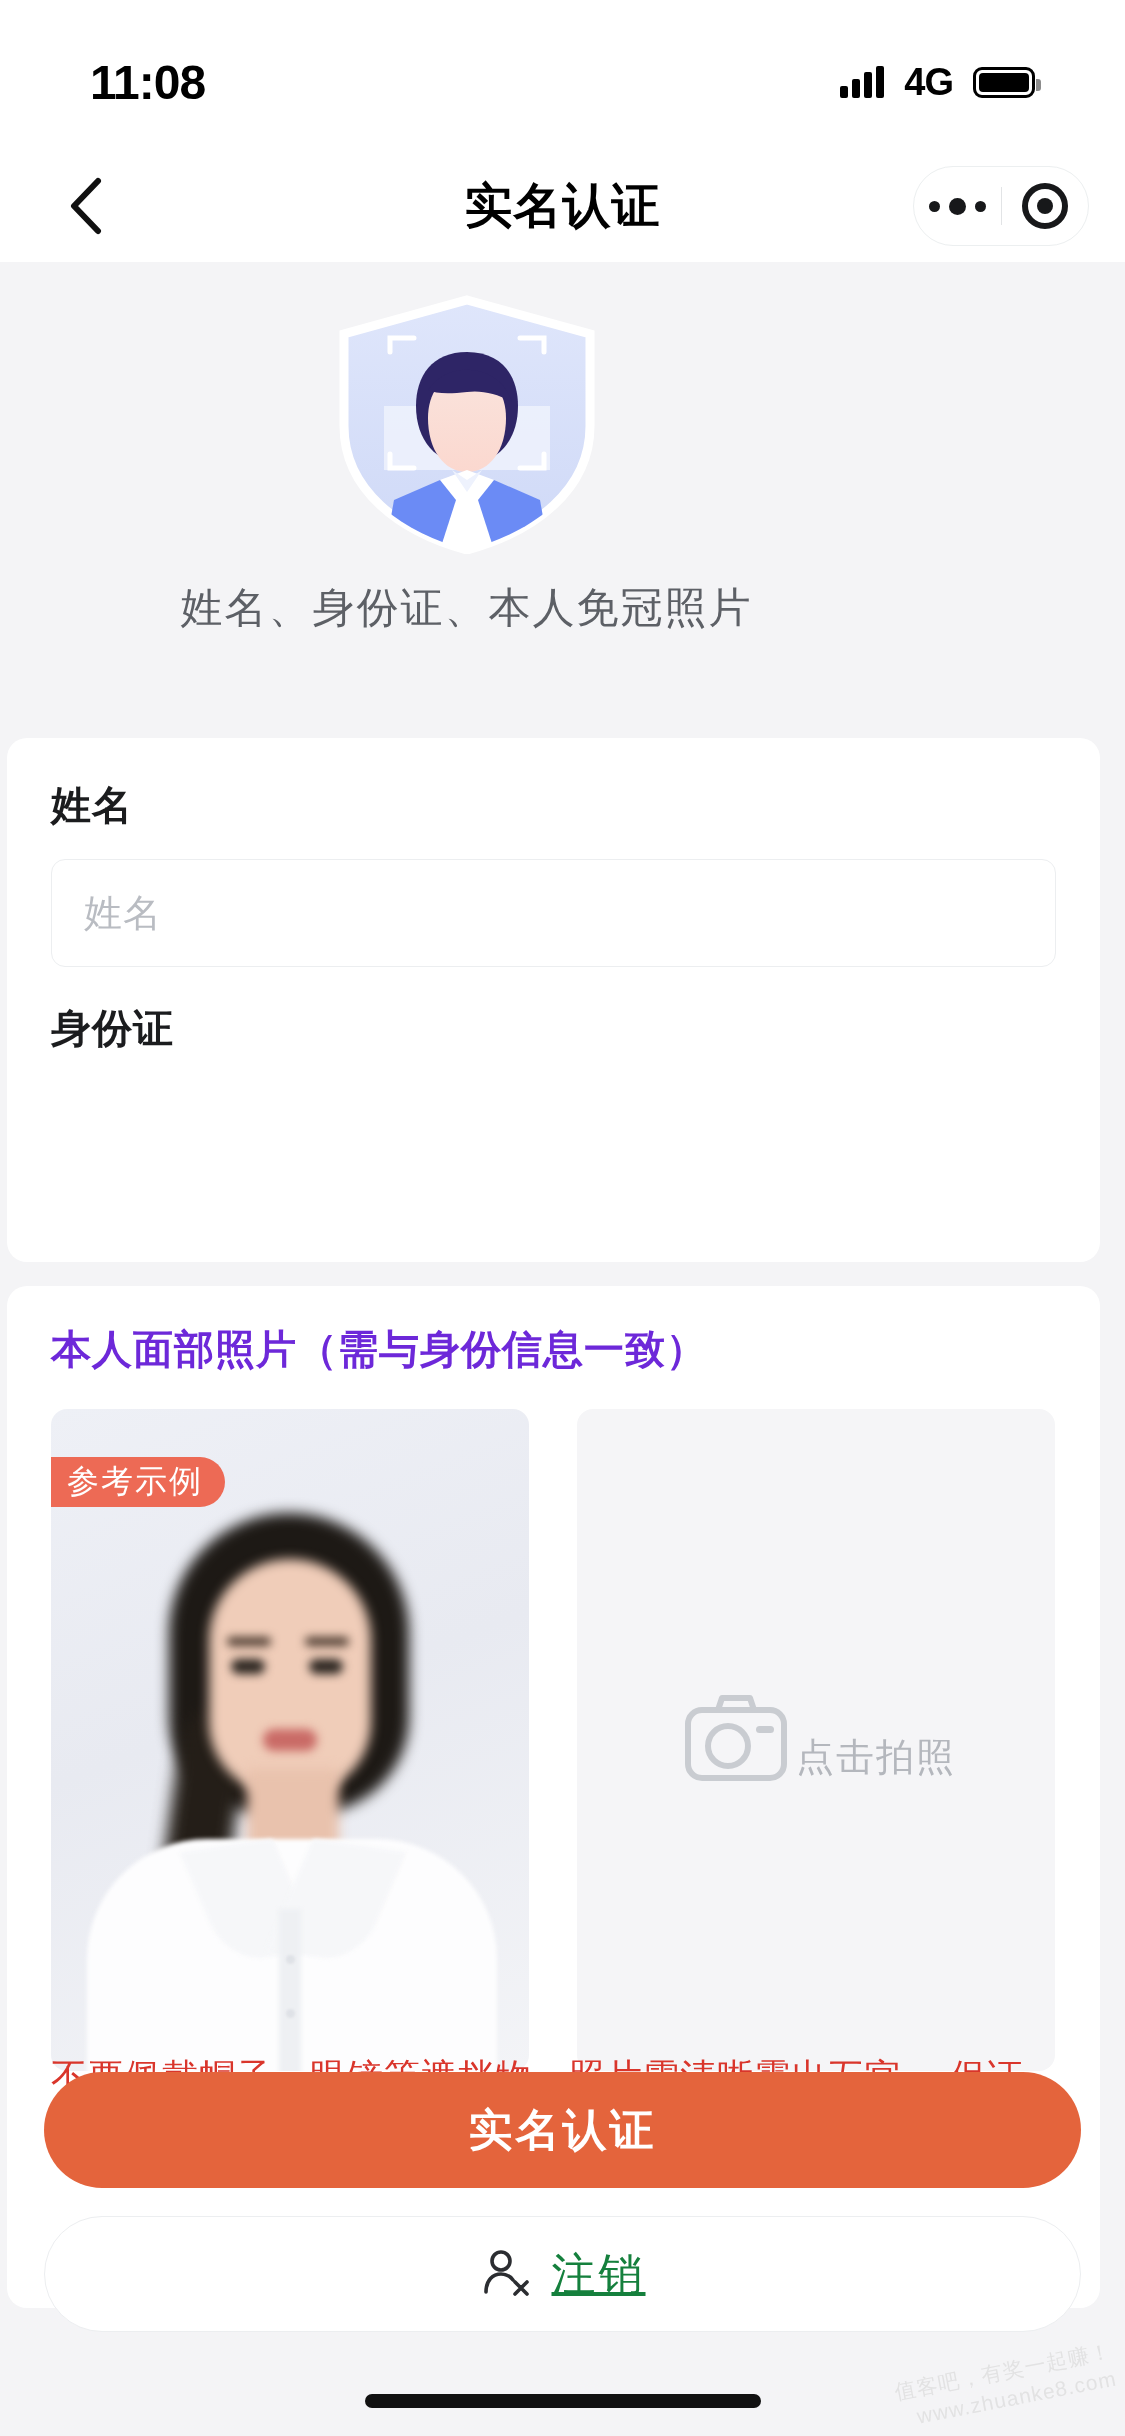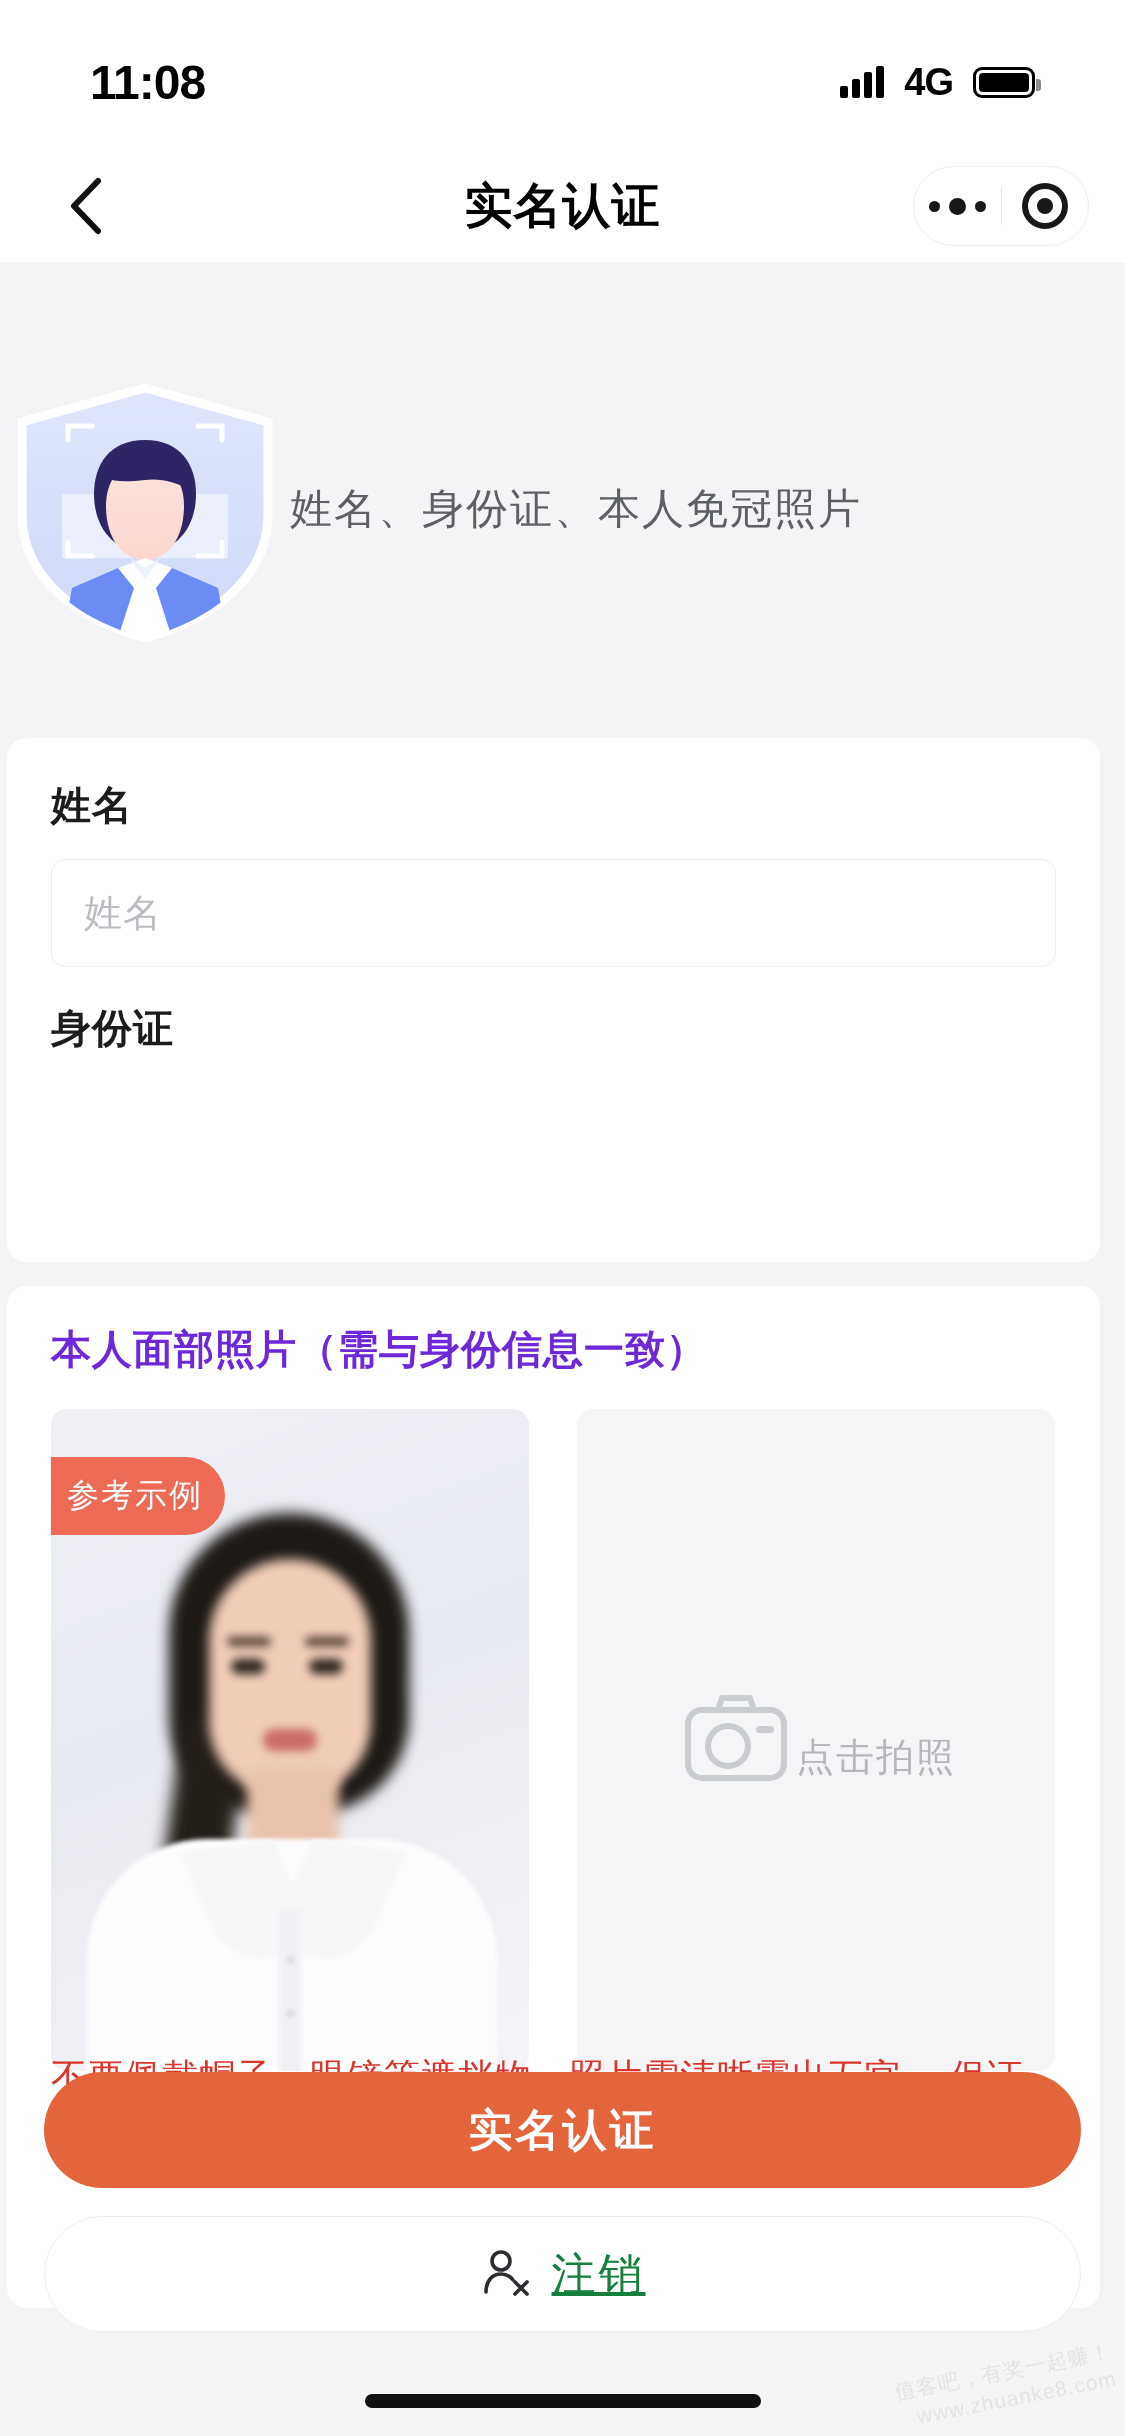--- a/index.html
+++ b/index.html
@@ -62,21 +62,21 @@
   .capsule .dots { display:flex; align-items:center; gap:9px; width:88px; justify-content:center; }
   .capsule .dots b { display:block; width:11px; height:11px; border-radius:50%; background:#17181a; }
   .capsule .dots b.mid { width:17px; height:17px; }
   .capsule .sep { width:1px; height:38px; background:#e2e4e6; }
   .capsule .target { width:88px; display:flex; align-items:center; justify-content:center; }
 
   
   .hero {
     position:absolute; top:262px; left:0; width:933px; height:468px;
     background:#f4f4f6;
-    display:flex; flex-direction:row; align-items:center;
+    display:flex; flex-direction:column; align-items:center;
   }
   .shield-wrap { margin-top:32px; width:290px; height:260px; }
   .hero-caption {
     margin-top:26px; font-size:42px; color:#5d6066; letter-spacing:2px;
   }
 
   
   .card {
     position:absolute; left:7px; width:1093px;
     background:#ffffff; border-radius:20px;
@@ -99,21 +99,21 @@
     font-size:40px; font-weight:700; color:#6d28d9; letter-spacing:1px;
   }
   .photo-row { margin-top:32px; display:flex; gap:48px; }
 
   .ref-photo {
     position:relative; width:478px; height:662px;
     border-radius:16px; overflow:hidden;
     background:linear-gradient(160deg,#eef0f6 0%,#e8eaf1 45%,#f3f4f7 100%);
   }
   .ref-badge {
-    position:absolute; top:48px; left:0; height:78px;
+    position:absolute; top:48px; left:0; height:50px;
     background:#ed6a55; color:#fff;
     font-size:32px; letter-spacing:2px;
     display:flex; align-items:center; padding:0 22px 0 16px;
     border-radius:0 40px 40px 0; z-index:3;
   }
   
   .portrait { position:absolute; inset:0; }
   .p-hair {
     position:absolute; left:118px; top:104px; width:240px; height:300px;
     background:#1d1915; border-radius:120px 120px 96px 96px;

